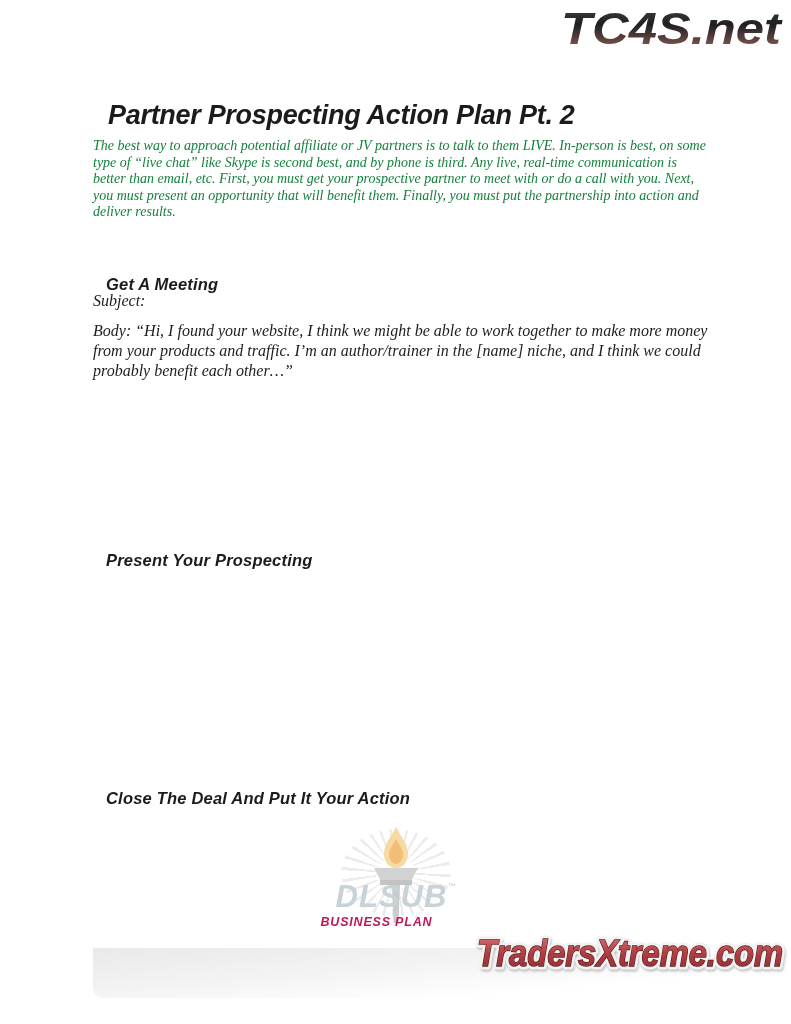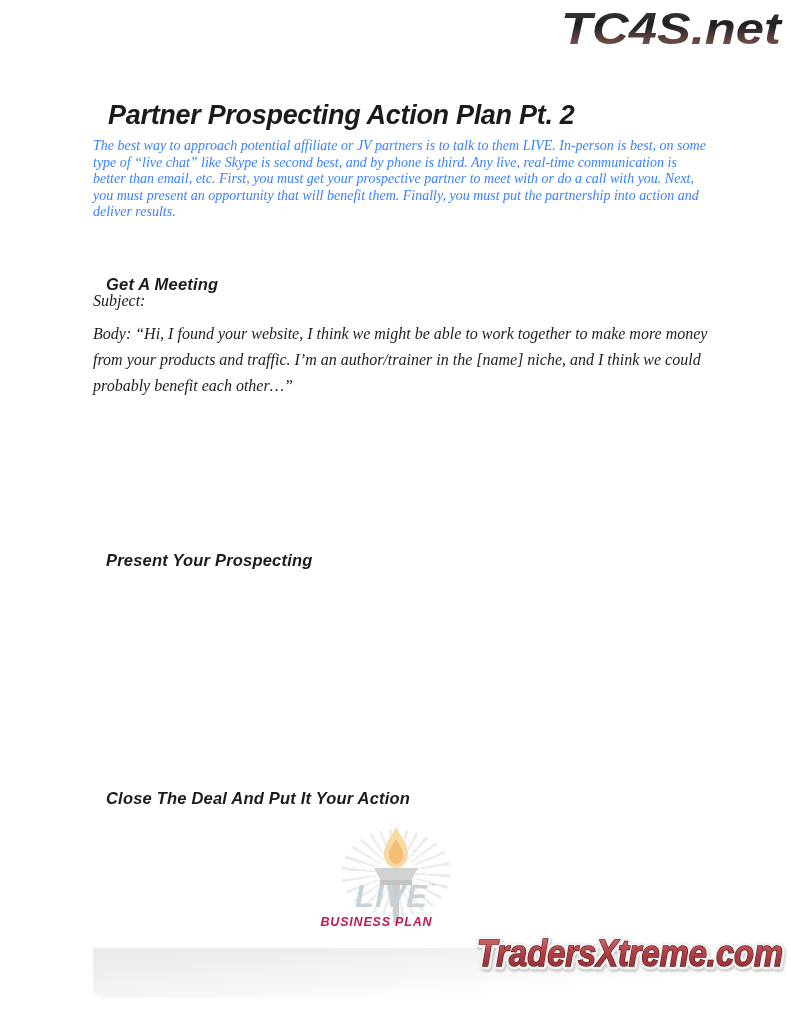--- a/index.html
+++ b/index.html
@@ -13,25 +13,25 @@
   .title{position:absolute;left:92px;top:84px;margin:16px;font-size:27px;font-weight:bold;
          letter-spacing:-0.3px;color:#1b1b1b;font-family:"Liberation Sans",sans-serif;}
   .h2{position:absolute;left:93px;margin:13px;font-size:16.5px;font-weight:bold;
       letter-spacing:0.2px;color:#1b1b1b;font-family:"Liberation Sans",sans-serif;}
   .h2-meeting{top:262px;}
   .h2-present{top:538px;}
   .h2-close{top:776px;}
 
   
   .intro{position:absolute;left:93px;top:138px;width:618px;margin:0;
-         font-family:"Liberation Serif",serif;font-size:14px;line-height:16.6px;color:#3b82f6;}
+         font-family:"Liberation Serif",serif;font-size:14px;line-height:16.6px;color:#15803d;}
   .subject{position:absolute;left:93px;top:292px;margin:0;
            font-family:"Liberation Serif",serif;font-size:16px;color:#1d1d1d;}
   .bodytext{position:absolute;left:93px;top:321px;width:622px;margin:0;
-            font-family:"Liberation Serif",serif;font-size:16px;line-height:26px;color:#1d1d1d;}
+            font-family:"Liberation Serif",serif;font-size:16px;line-height:20px;color:#1d1d1d;}
 
   
   .dlsub{position:absolute;top:486px;left:50%;transform:translateX(-50%);width:300px;height:54px;}
   .dlsub svg{filter:drop-shadow(3px 4px 1.5px rgba(125,125,125,0.8));}
 
   
   .guru{position:absolute;top:823px;left:50%;transform:translateX(-50%);width:150px;height:114px;}
   .guru-rays{position:absolute;left:12px;top:0;width:126px;height:100px;border-radius:50%;
              background:repeating-conic-gradient(#ececec 0deg 3.5deg,#ffffff 3.5deg 13deg);
              -webkit-mask:radial-gradient(closest-side,transparent 0 30%,#000 32% 86%,transparent 88%);
@@ -89,21 +89,21 @@
     <div class="guru-rays"></div>
     <svg class="guru-flame" width="36" height="46" viewBox="0 0 36 46">
       <path d="M18 1 C13 12 6 17 6 28 a12 14 0 0 0 24 0 C30 17 23 12 18 1 Z" fill="#f7d9a2"></path>
       <path d="M18 13 C15 19 11 22 11 29 a7 9 0 0 0 14 0 C25 22 21 19 18 13 Z" fill="#f2bd74"></path>
     </svg>
     <svg class="guru-torch" width="56" height="60" viewBox="0 0 56 60">
       <path d="M6 0 H50 L42 15 H14 Z" fill="#d2d2d2"></path>
       <rect x="12" y="12" width="32" height="5" fill="#c3c3c3"></rect>
       <path d="M24 17 L32 17 L30.5 55 L25.5 55 Z" fill="#cbcbcb"></path>
     </svg>
-    <div class="guru-name"><span>LIVE</span><sup>™</sup></div>
+    <div class="guru-name"><span>DLSUB</span><sup>™</sup></div>
     <div class="guru-sub">BUSINESS PLAN</div>
   </div>
 
   <div class="footer-bar"></div>
 
   <div class="tx">
     <svg width="320" height="50" viewBox="0 0 320 50">
       <defs>
         <linearGradient id="txgrad" x1="0" y1="0" x2="0" y2="1">
           <stop offset="0" stop-color="#d8767a"></stop>

